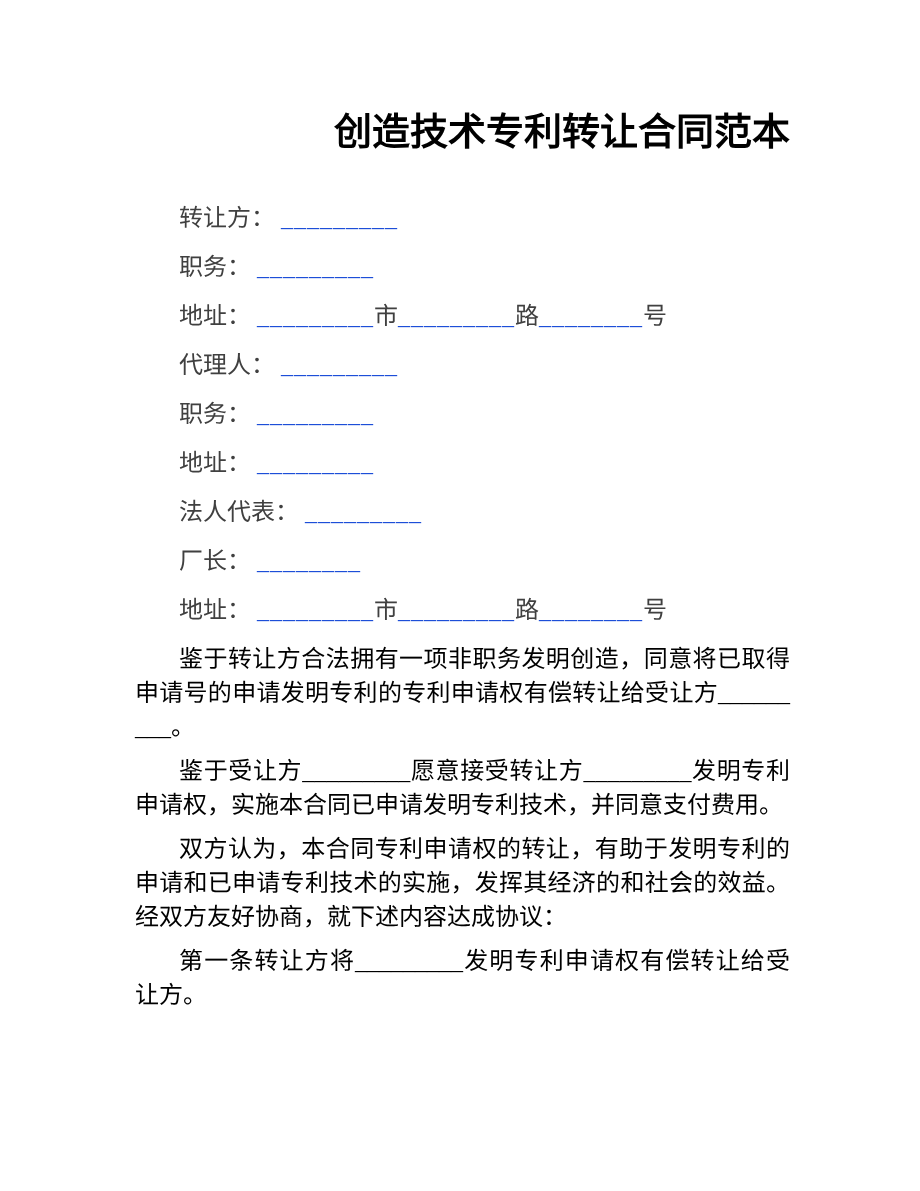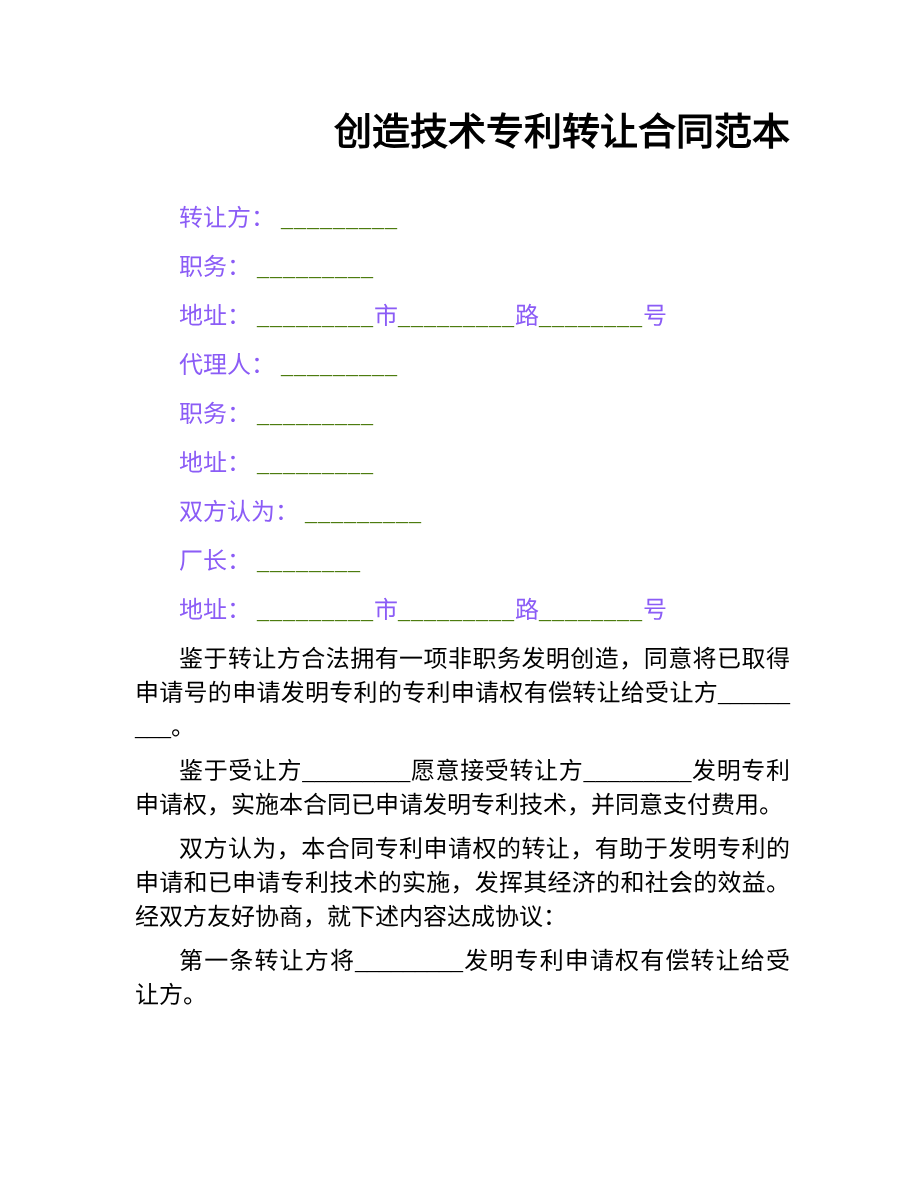--- a/index.html
+++ b/index.html
@@ -29,24 +29,24 @@
     letter-spacing: 0;
   }
   .form-line {
     font-size: 24px;
     line-height: 34px;
     margin: 0 0 15px 0;
     text-indent: 44px;
     white-space: nowrap;
   }
   .form-line .label {
-    color: #8b5cf6;
+    color: #404040;
   }
   .form-line .blank {
-    color: #4d7c0f;
+    color: #1d4ed8;
     letter-spacing: 1px;
   }
   .para {
     font-size: 24px;
     line-height: 34px;
     margin: 10px 0 0 0;
     text-indent: 44px;
     text-align: justify;
     word-break: break-all;
   }
@@ -62,21 +62,21 @@
 
 <div class="doc">
   <h1 class="doc-title">创造技术专利转让合同范本</h1>
   <div id="form-lines">
       <div class="form-line"><span class="label">转让方： </span><span class="blank">_________</span></div>
       <div class="form-line"><span class="label">职务： </span><span class="blank">_________</span></div>
       <div class="form-line"><span class="label">地址： </span><span class="blank">_________</span><span class="label">市</span><span class="blank">_________</span><span class="label">路</span><span class="blank">________</span><span class="label">号</span></div>
       <div class="form-line"><span class="label">代理人： </span><span class="blank">_________</span></div>
       <div class="form-line"><span class="label">职务： </span><span class="blank">_________</span></div>
       <div class="form-line"><span class="label">地址： </span><span class="blank">_________</span></div>
-      <div class="form-line"><span class="label">双方认为： </span><span class="blank">_________</span></div>
+      <div class="form-line"><span class="label">法人代表： </span><span class="blank">_________</span></div>
       <div class="form-line"><span class="label">厂长： </span><span class="blank">________</span></div>
       <div class="form-line"><span class="label">地址： </span><span class="blank">_________</span><span class="label">市</span><span class="blank">_________</span><span class="label">路</span><span class="blank">________</span><span class="label">号</span></div>
     </div>
   <div id="paragraphs">
       <p class="para">鉴于转让方合法拥有一项非职务发明创造，同意将已取得申请号的申请发明专利的专利申请权有偿转让给受让方_________。</p>
       <p class="para">鉴于受让方_________愿意接受转让方_________发明专利申请权，实施本合同已申请发明专利技术，并同意支付费用。</p>
       <p class="para">双方认为，本合同专利申请权的转让，有助于发明专利的申请和已申请专利技术的实施，发挥其经济的和社会的效益。经双方友好协商，就下述内容达成协议：</p>
       <p class="para">第一条转让方将_________发明专利申请权有偿转让给受让方。</p>
     </div>
 </div>

